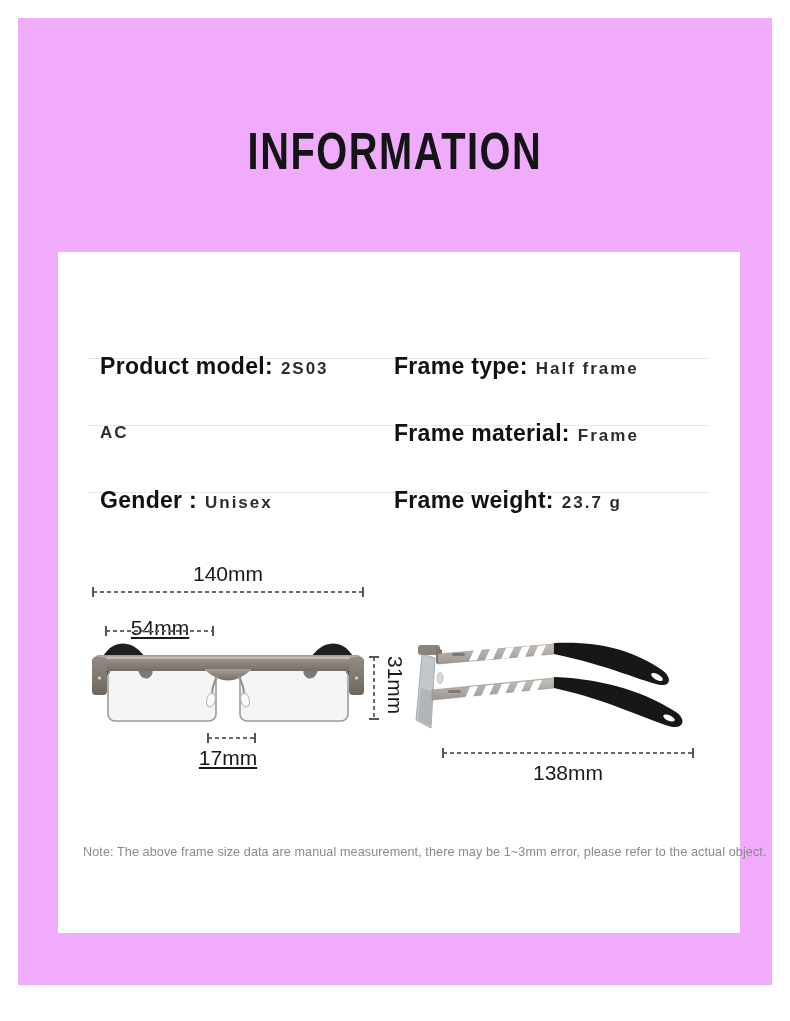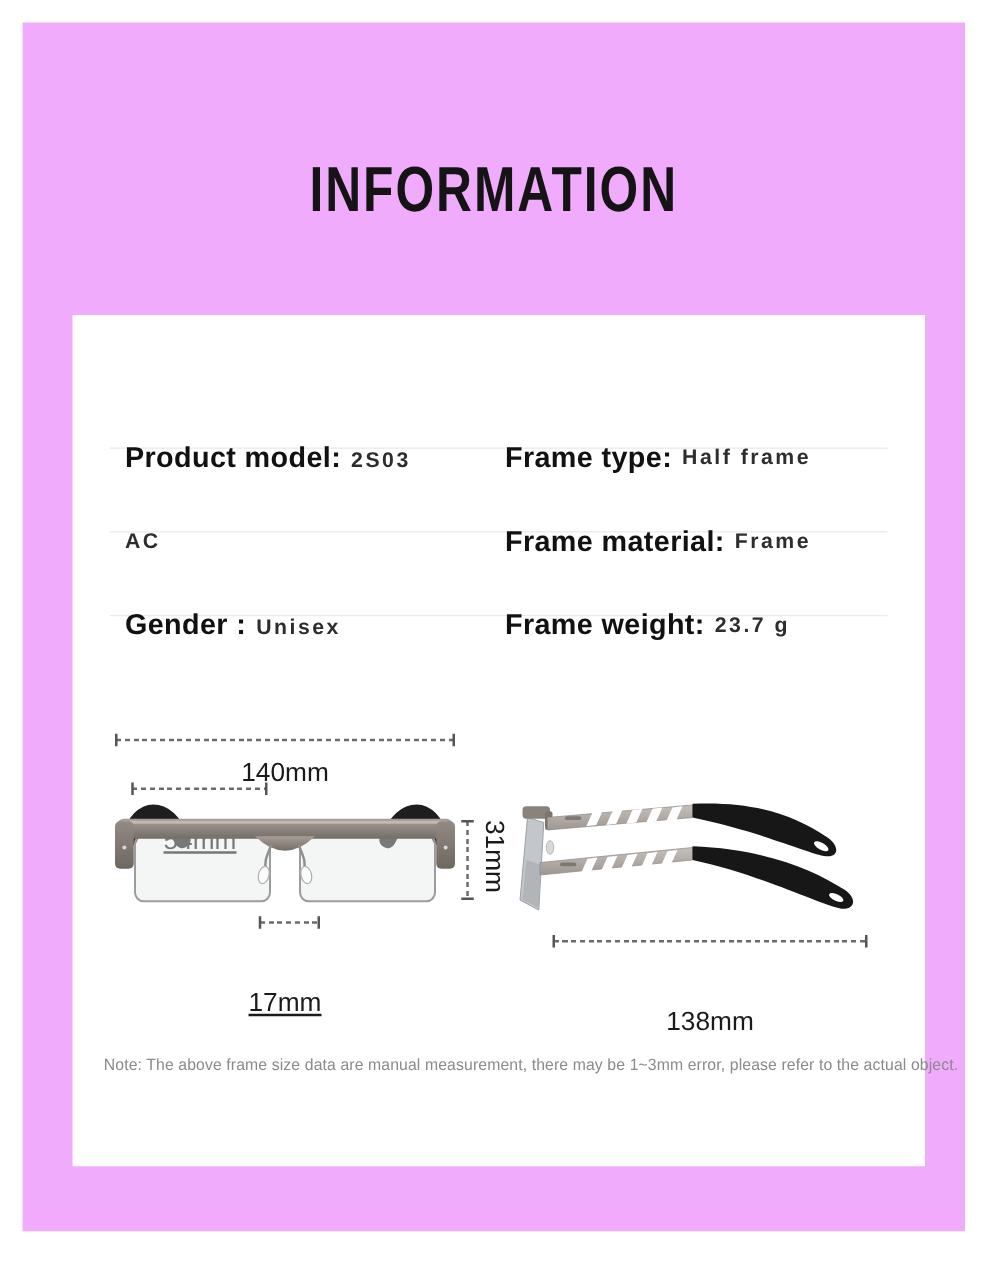--- a/index.html
+++ b/index.html
@@ -13,28 +13,28 @@
          transform:scaleX(.78);transform-origin:center;}
 
   .card{position:absolute;left:40px;top:234px;width:682px;height:681px;background:#ffffff;}
 
   
   .spec-table{position:absolute;left:30px;top:40px;width:622px;}
   .spec-row{position:relative;height:66px;border-bottom:1px solid #e9e9e9;}
   .spec-cell{position:absolute;top:50%;transform:translateY(-50%);
              display:flex;align-items:baseline;gap:8px;white-space:nowrap;margin-top:41px;}
   .spec-cell.c-left{left:12px;}
-  .spec-cell.c-right{left:316px;align-items:center;}
+  .spec-cell.c-right{left:306px;}
   .lab{font-size:23px;font-weight:700;color:#111;letter-spacing:.3px;}
   .val{font-size:17px;font-weight:700;color:#2d2d2d;letter-spacing:2px;}
 
   
   .size-area{position:absolute;left:0;top:300px;width:682px;height:312px;}
   .dim-label{position:absolute;font-size:21px;color:#1a1a1a;white-space:nowrap;}
-  .centered{transform:translateX(-50%);margin-top:45px;}
+  .centered{transform:translateX(-50%);}
 
   .dim-h{position:absolute;height:2px;
          background:repeating-linear-gradient(90deg,#6b6b6b 0 4px,transparent 4px 7px);}
   .dim-h::before,.dim-h::after{content:"";position:absolute;top:-4px;width:2px;height:10px;background:#555;}
   .dim-h::before{left:-1px;} .dim-h::after{right:-1px;}
 
   .dim-v{position:absolute;width:2px;
          background:repeating-linear-gradient(180deg,#6b6b6b 0 4px,transparent 4px 7px);}
   .dim-v::before,.dim-v::after{content:"";position:absolute;left:-4px;width:10px;height:2px;background:#555;}
   .dim-v::before{top:-1px;} .dim-v::after{bottom:-1px;}

